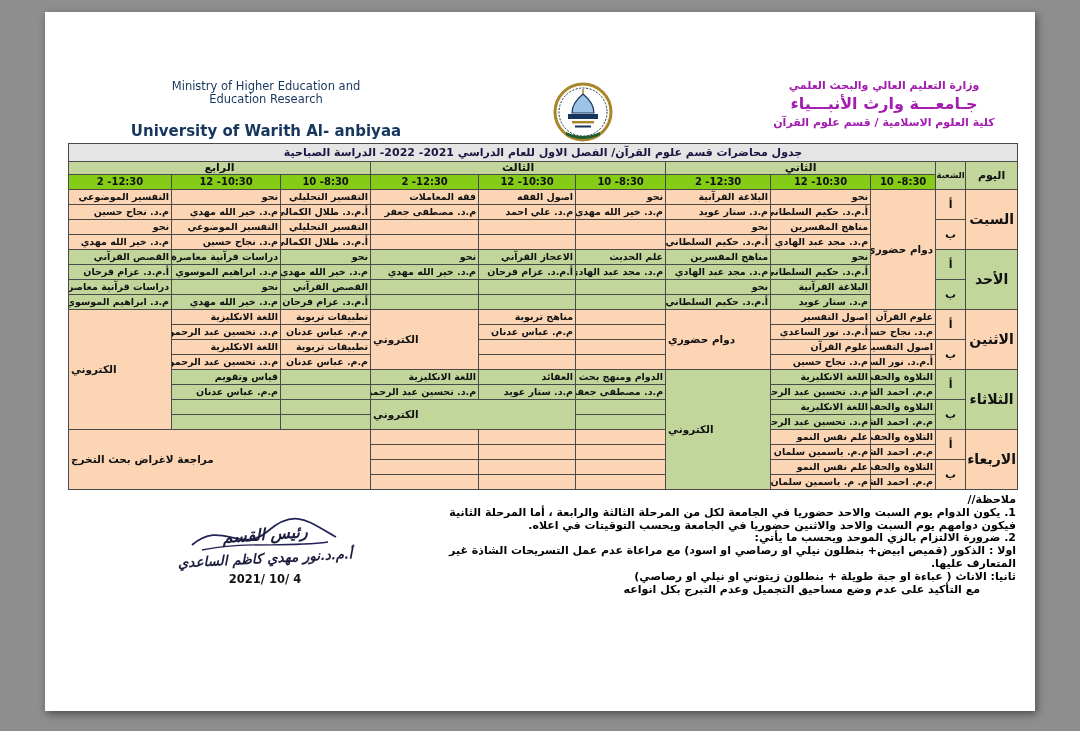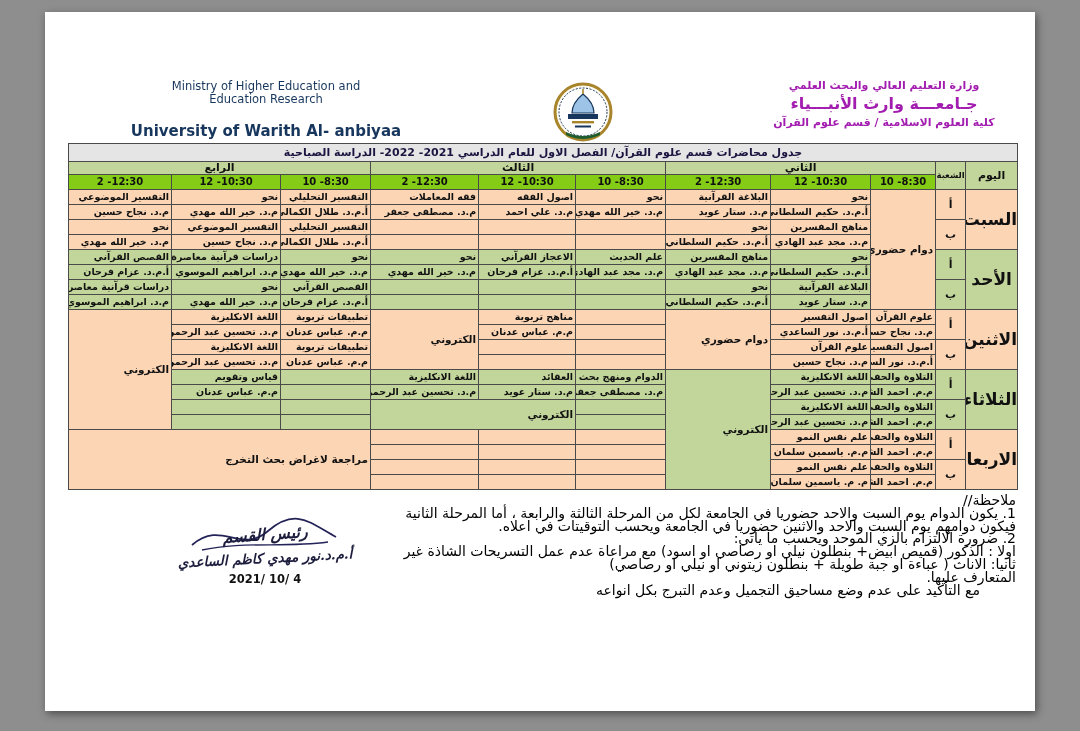--- a/index.html
+++ b/index.html
@@ -14,27 +14,27 @@
   .ar-h .a2{font-size:16px;line-height:22px;font-weight:bold;}
   .ar-h .a3{font-size:11px;line-height:15px;font-weight:bold;}
   .emblem{position:absolute;left:507px;top:70px;width:62px;height:64px;}
   
   #schedule-table{position:absolute;left:23px;top:131px;border-collapse:collapse;table-layout:fixed;direction:rtl;width:949px;}
   #schedule-table td{border:1px solid #4a4a4a;padding:0 2px;font-weight:bold;color:#111;white-space:nowrap;overflow:hidden;height:14px;font-size:9.5px;text-align:right;vertical-align:middle;line-height:1.05;}
   #schedule-table td.title-cell{background:#e5e5e5;text-align:center;font-size:11px;height:17px;color:#1b1440;}
   #schedule-table td.grp{background:#c2d69b;text-align:center;font-size:11px;height:12px;}
   #schedule-table td.shrink{font-size:8.5px;padding:0;}
   #schedule-table td.time{background:#84cc16;text-align:center;font-size:10px;height:14px;direction:ltr;}
-  #schedule-table td.day{font-size:17px;text-align:center;padding:0;}
+  #schedule-table td.day{font-size:14px;text-align:center;padding:0;}
   #schedule-table td.sec{font-size:11px;text-align:center;padding:0;}
-  #schedule-table td.big{font-size:10.5px;text-align:right;}
+  #schedule-table td.big{font-size:10.5px;text-align:left;}
   .bg-peach{background:#fcd5b4;}
   .bg-green{background:#c2d69b;}
   
-  .notes{position:absolute;right:19px;top:482px;width:650px;direction:rtl;text-align:right;color:#000;font-weight:normal;font-size:14px;line-height:12.8px;}
+  .notes{position:absolute;right:19px;top:482px;width:650px;direction:rtl;text-align:right;color:#000;font-weight:bold;font-size:11px;line-height:12.8px;}
   .notes .indent{padding-right:36px;}
   
   .sig{position:absolute;left:95px;top:513px;width:250px;text-align:center;color:#1d1d3e;}
   .sig .s-title{font-family:"DejaVu Serif",serif;font-style:italic;font-weight:bold;font-size:16px;transform:rotate(-4deg);direction:rtl;}
   .sig .s-name{font-family:"DejaVu Serif",serif;font-style:italic;font-weight:bold;font-size:13.5px;transform:rotate(-3deg);margin-top:6px;direction:rtl;}
   .sig .s-date{font-size:11.5px;font-weight:bold;margin-top:6px;direction:ltr;color:#111;}
   .scribble{position:absolute;left:40px;top:-10px;pointer-events:none;}
 </style>
 </head>
 <body>
@@ -299,22 +299,22 @@
           </tr>
         </tbody>
       </table>
 
     <div class="notes">
       <div>ملاحظة//</div>
       <div>1. يكون الدوام يوم السبت والاحد  حضوريا في الجامعة لكل من المرحلة الثالثة والرابعة ، أما المرحلة الثانية</div>
       <div>فيكون دوامهم يوم السبت والاحد والاثنين حضوريا في الجامعة ويحسب التوقيتات في اعلاه.</div>
       <div>2. ضرورة الالتزام بالزي الموحد ويحسب ما يأتي:</div>
       <div>اولا : الذكور (قميص ابيض+ بنطلون نيلي او رصاصي او اسود) مع مراعاة عدم عمل التسريحات الشاذة غير</div>
+      <div>المتعارف عليها.</div>
       <div>ثانيا: الاناث ( عباءة او جبة طويلة + بنطلون زيتوني او نيلي او رصاصي)</div>
-      <div>المتعارف عليها.</div>
       <div class="indent">مع التأكيد على عدم وضع مساحيق التجميل وعدم التبرج بكل انواعه</div>
     </div>
 
     <div class="sig">
       <svg class="scribble" width="170" height="46">
         <path d="M12 30 C 42 4, 60 40, 88 16 S 130 8, 156 22" fill="none" stroke="#232358" stroke-width="1.7"></path>
         <path d="M22 35 C 62 26, 104 33, 148 27" fill="none" stroke="#232358" stroke-width="1.3"></path>
       </svg>
       <div class="s-title">رئيس القسم</div>
       <div class="s-name">أ.م.د.نور مهدي كاظم الساعدي</div>

